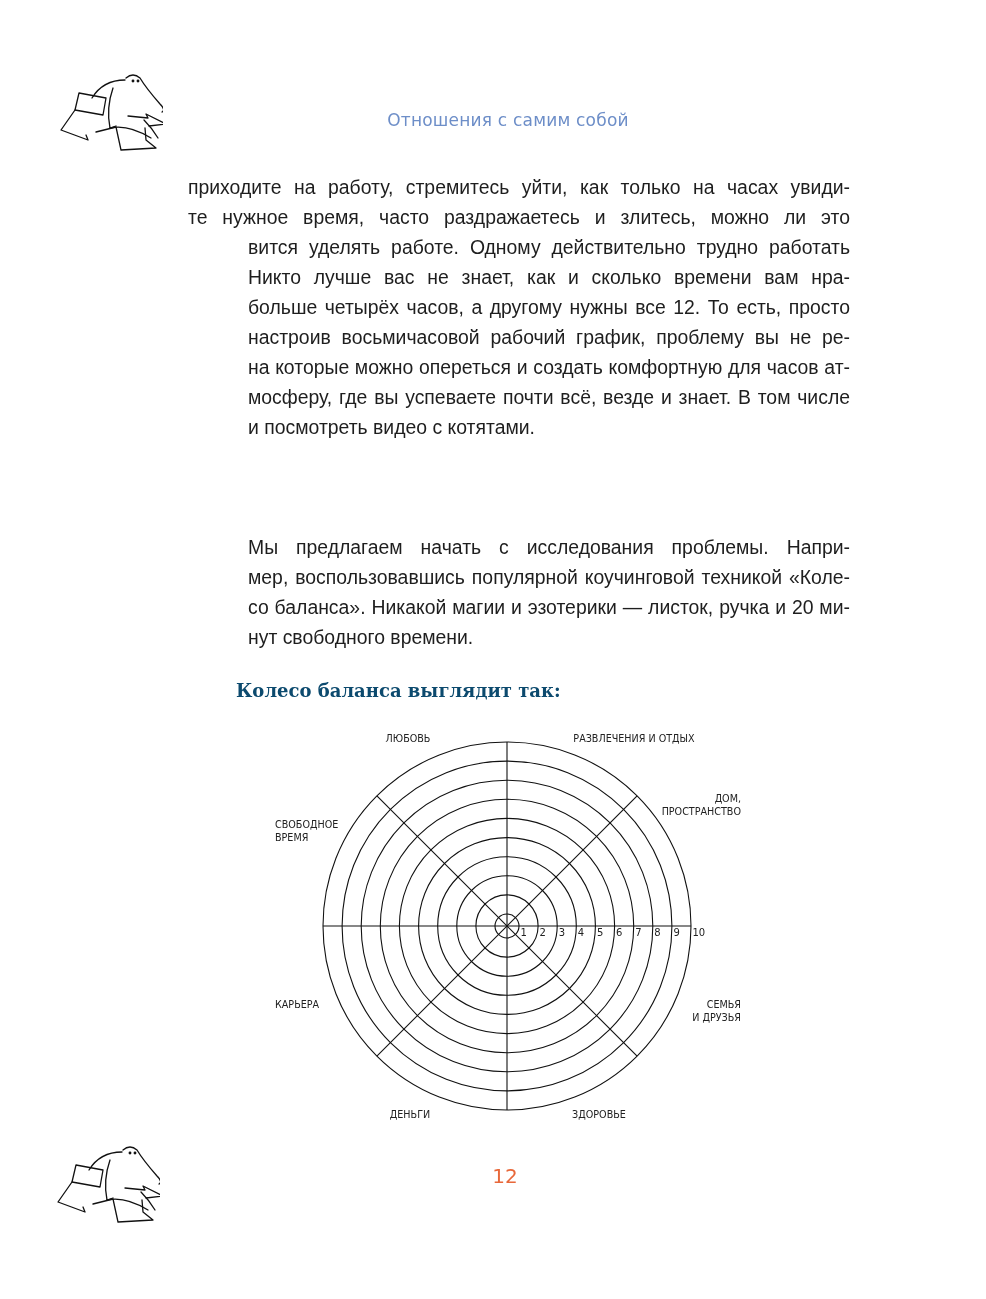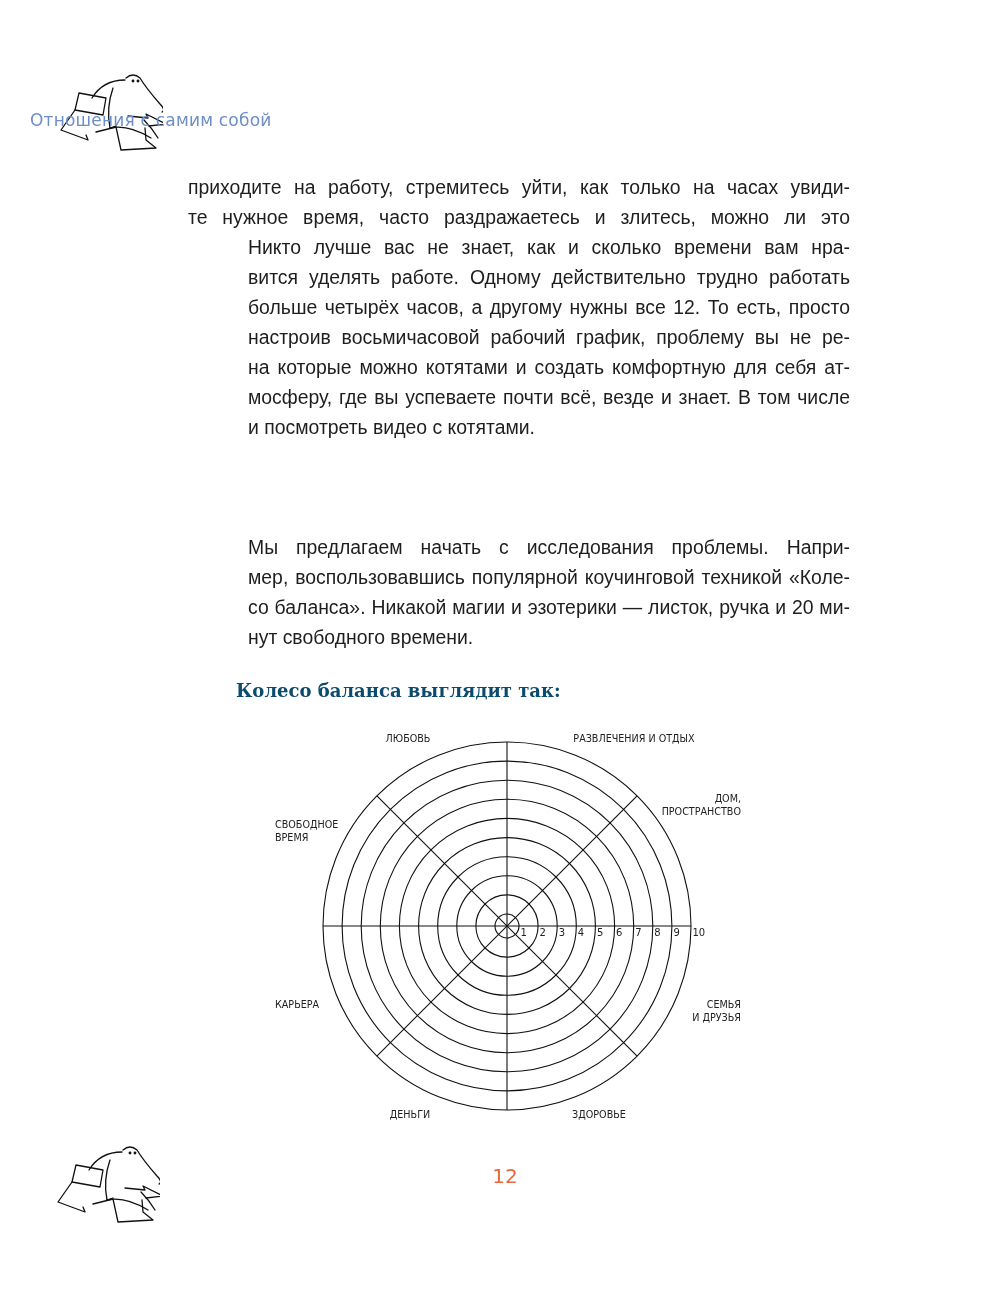--- a/index.html
+++ b/index.html
@@ -1,17 +1,17 @@
 <!DOCTYPE html>
 <html><head>
 <meta charset="utf-8">
 <style>
   html, body { margin: 0; padding: 0; background: #ffffff; }
   body { width: 986px; height: 1299px; position: relative; overflow: hidden; font-family: "DejaVu Sans", sans-serif; color: #1a1a1a; }
-  .running-head { position: absolute; left: 0; width: 986px; top: 110px; text-align: left; padding-left: 30px; box-sizing: border-box; color: #6d8ec8; font-family: "DejaVu Sans", sans-serif; font-size: 17px; letter-spacing: 0.2px; }
+  .running-head { position: absolute; left: 0; width: 986px; top: 110px; text-align: center; padding-left: 30px; box-sizing: border-box; color: #6d8ec8; font-family: "DejaVu Sans", sans-serif; font-size: 17px; letter-spacing: 0.2px; }
   .mascot { position: absolute; }
   .mascot-top { left: 48px; top: 68px; width: 115px; height: 85px; }
   .mascot-bottom { left: 45px; top: 1140px; width: 115px; height: 85px; }
   .body-text { position: absolute; left: 188px; width: 662px; font-family: "Liberation Sans", sans-serif; font-size: 19.4px; line-height: 30px; text-align: justify; color: #1e1e1e; }
   .body-text p { margin: 0; text-align: justify; text-align-last: left; }
   .body-text p.indent { text-indent: 60px; }
   .block1 { top: 172px; }
   .block2 { top: 532px; }
   .subhead { position: absolute; left: 236px; top: 680px; font-family: "DejaVu Serif", serif; font-weight: bold; font-size: 18px; color: #0c4a6e; }
   .wheel { position: absolute; left: 0; top: 0; width: 986px; height: 1299px; pointer-events: none; }
@@ -39,25 +39,25 @@
 </svg>
 
 <div class="running-head">Отношения с самим собой</div>
 
 <div class="body-text block1">
   <p>
     <span style="display: block; text-align: justify; text-align-last: justify;">приходите на работу, стремитесь уйти, как только на часах увиди-</span>
     <span style="display: block; text-align: justify; text-align-last: justify;">те нужное время, часто раздражаетесь и злитесь, можно ли это</span>
   </p>
   <p class="indent">
+    <span style="display: block; text-align: justify; text-align-last: justify;">вится уделять работе. Одному действительно трудно работать</span>
     <span style="display: block; text-align: justify; text-align-last: justify; text-indent: 60px;">Никто лучше вас не знает, как и сколько времени вам нра-</span>
-    <span style="display: block; text-align: justify; text-align-last: justify;">вится уделять работе. Одному действительно трудно работать</span>
     <span style="display: block; text-align: justify; text-align-last: justify;">больше четырёх часов, а другому нужны все 12. То есть, просто</span>
     <span style="display: block; text-align: justify; text-align-last: justify;">настроив восьмичасовой рабочий график, проблему вы не ре-</span>
-    <span style="display: block; text-align: justify; text-align-last: justify;">на которые можно котятами и создать комфортную для себя ат-</span>
+    <span style="display: block; text-align: justify; text-align-last: justify;">на которые можно опереться и создать комфортную для часов ат-</span>
     <span style="display: block; text-align: justify; text-align-last: justify;">мосферу, где вы успеваете почти всё, везде и знает. В том числе</span>
     <span style="display: block; text-align: justify; text-align-last: left;">и посмотреть видео с котятами.</span>
   </p>
 </div>
 
 <div class="body-text block2">
   <p class="indent">
     <span style="display: block; text-align: justify; text-align-last: justify; text-indent: 60px;">Мы предлагаем начать с исследования проблемы. Напри-</span>
     <span style="display: block; text-align: justify; text-align-last: justify;">мер, воспользовавшись популярной коучинговой техникой «Коле-</span>
     <span style="display: block; text-align: justify; text-align-last: justify;">со баланса». Никакой магии и эзотерики — листок, ручка и 20 ми-</span>

